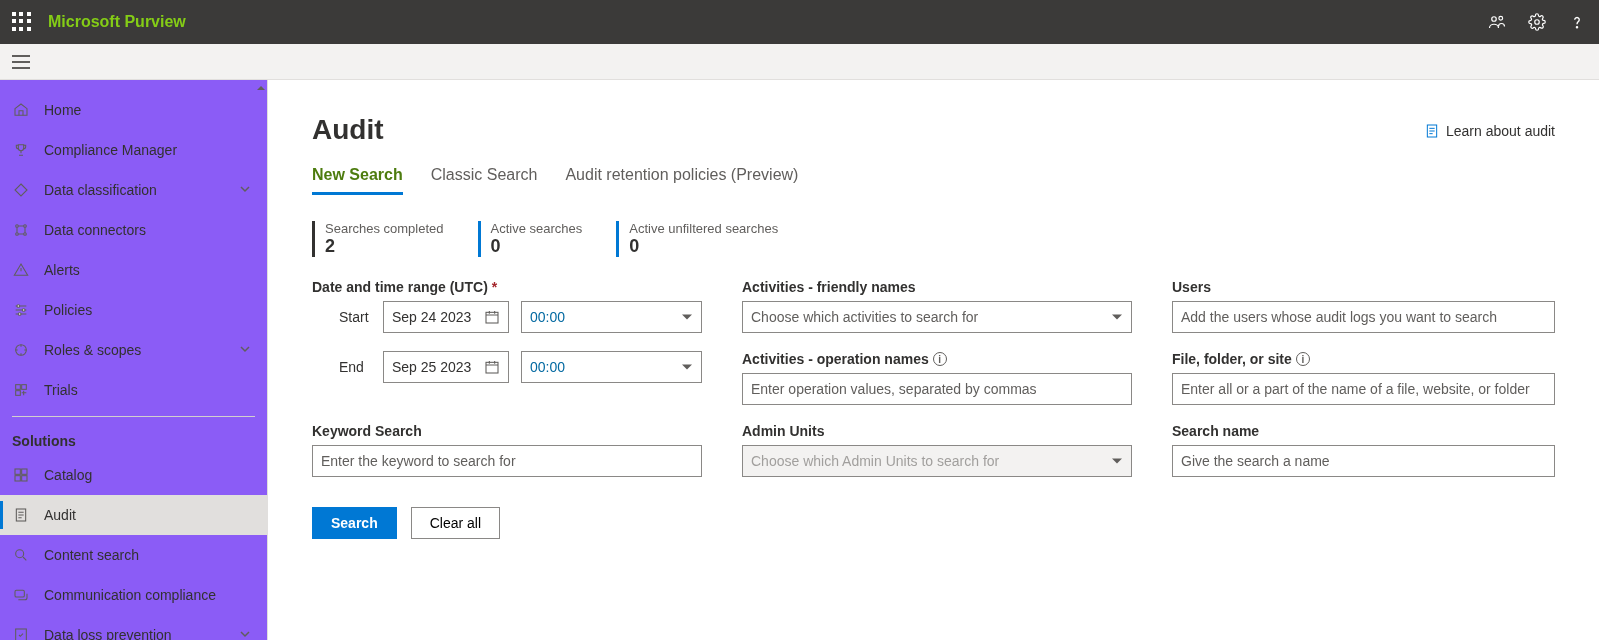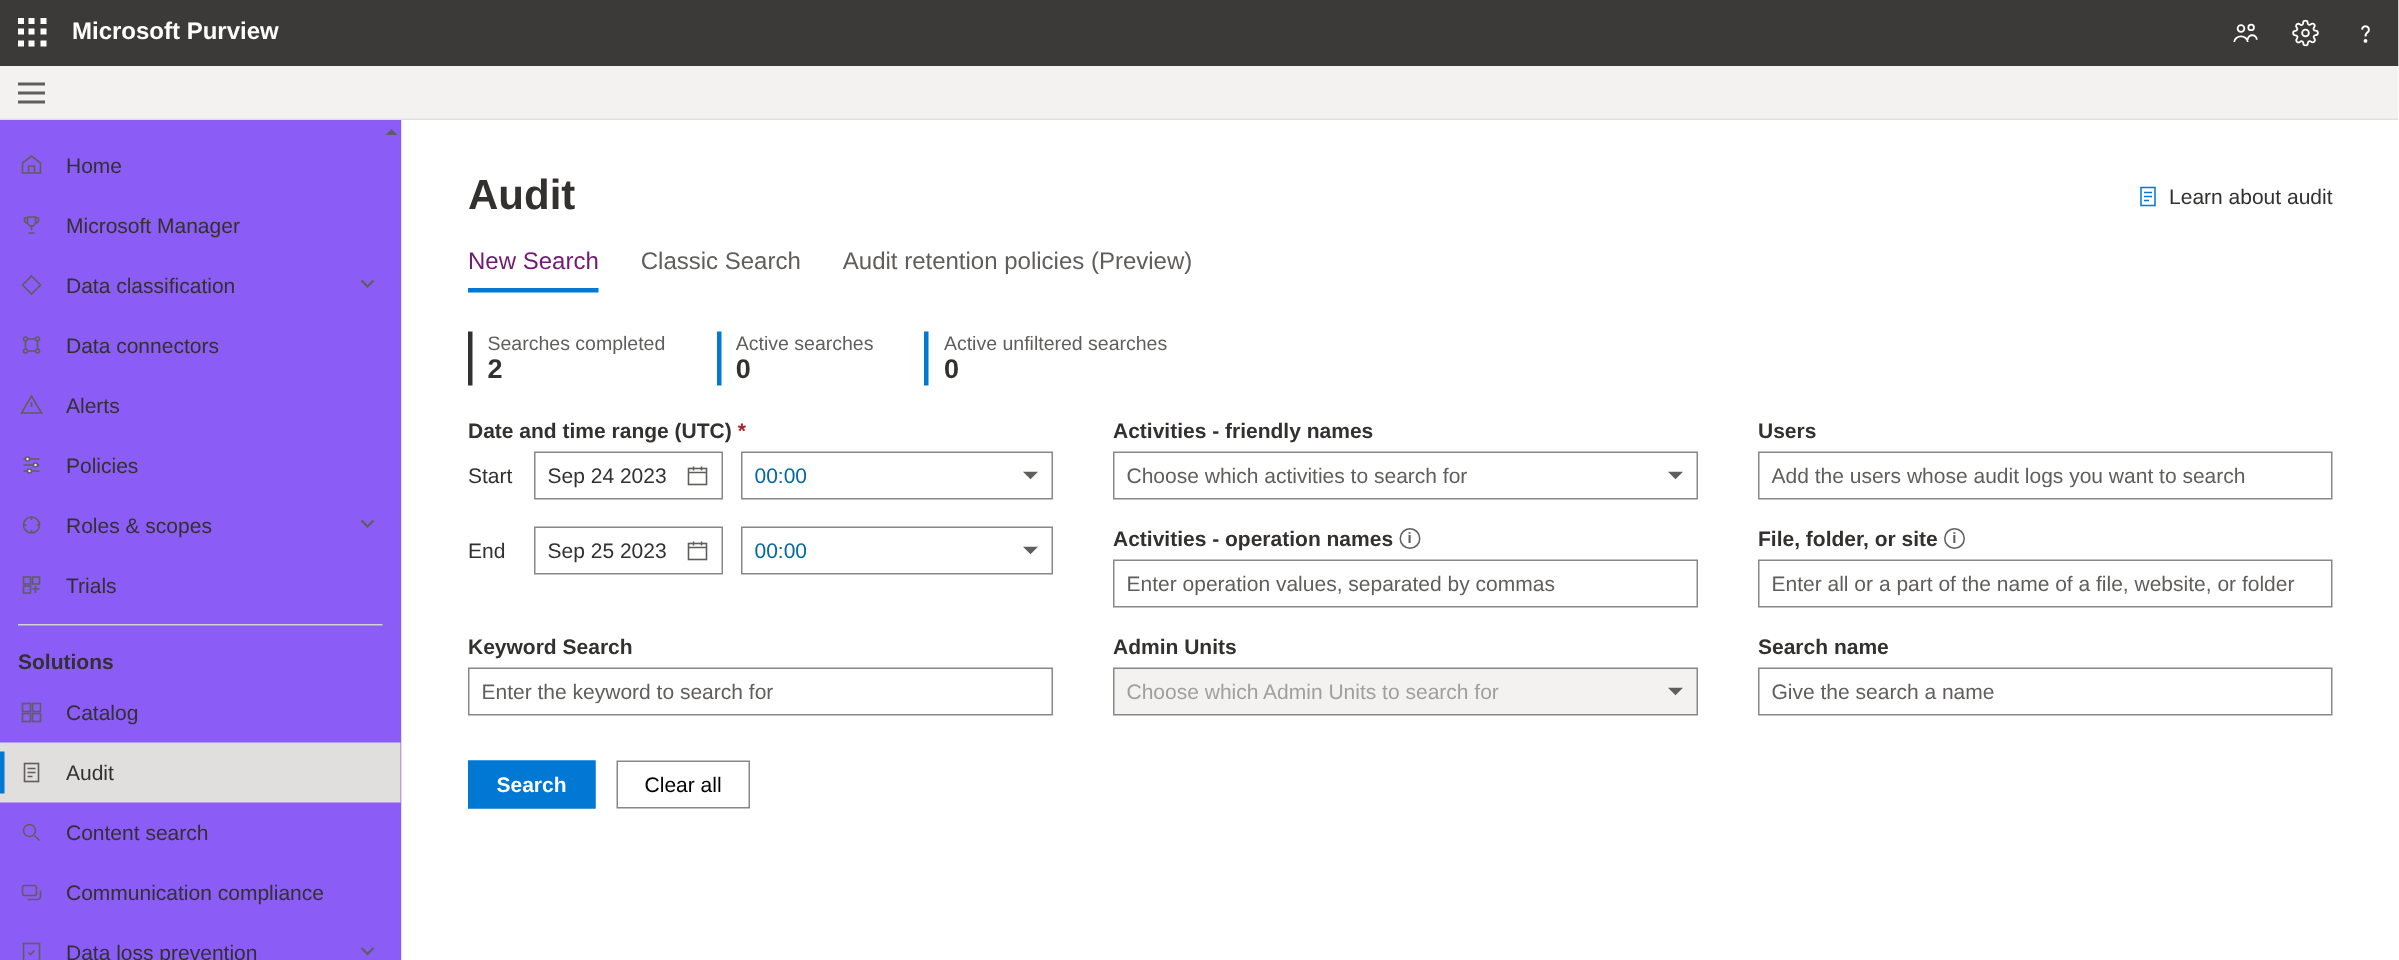--- a/index.html
+++ b/index.html
@@ -1,19 +1,19 @@
 <!DOCTYPE html>
 <html><head>
 <meta charset="utf-8">
 <style>
 * { box-sizing: border-box; margin: 0; padding: 0; }
 body { font-family: "Segoe UI", -apple-system, sans-serif; font-size: 14px; color: #323130; background: #fff; overflow: hidden; width: 1599px; height: 640px; }
 
 
-.topbar { height: 44px; background: #3b3a39; color: #ffffff; display: flex; align-items: center; padding: 0 12px; justify-content: space-between; }
+.topbar { height: 44px; background: #3b3a39; color: #84cc16; display: flex; align-items: center; padding: 0 12px; justify-content: space-between; }
 .topbar-left { display: flex; align-items: center; gap: 16px; }
 .waffle { width: 20px; height: 20px; display: grid; grid-template-columns: repeat(3,1fr); grid-template-rows: repeat(3,1fr); gap: 2px; cursor: pointer; }
 .waffle span { background: #fff; width: 4px; height: 4px; }
 .product-name { font-weight: 600; font-size: 16px; }
 .topbar-right { display: flex; align-items: center; gap: 20px; }
 .topbar-right .icon-btn { cursor: pointer; color: #fff; display:flex; align-items:center; justify-content:center; width: 20px; height:20px; }
 
 
 .subbar { height: 36px; background: #f3f2f1; border-bottom: 1px solid #e1dfdd; display: flex; align-items: center; padding-left: 12px; }
 .hamburger { width: 18px; height: 14px; display: flex; flex-direction: column; justify-content: space-between; cursor: pointer; }
@@ -37,21 +37,21 @@
 
 .content { flex: 1; padding: 34px 44px 20px 44px; overflow-y: auto; position: relative; }
 .page-header { display: flex; justify-content: space-between; align-items: baseline; margin-bottom: 20px; }
 .page-title { font-size: 28px; font-weight: 700; }
 .learn-link { display: flex; align-items: center; gap: 6px; color: #323130; font-size: 14px; cursor: pointer; }
 .learn-link svg { color: #0078d4; }
 
 
 .tabs { display: flex; gap: 28px; border-bottom: none; margin-bottom: 26px; }
 .tab { font-size: 16px; color: #605e5c; padding-bottom: 8px; cursor: pointer; border-bottom: 3px solid transparent; }
-.tab.active { color: #701a75; font-weight: 400; border-bottom-color: #0078d4; }
+.tab.active { color: #4d7c0f; font-weight: 700; border-bottom-color: #0078d4; }
 
 
 .stats { display: flex; gap: 34px; margin-bottom: 22px; }
 .stat { padding-left: 10px; border-left: 3px solid #0078d4; }
 .stat.dark { border-left-color: #323130; }
 .stat-label { font-size: 13px; color: #605e5c; }
 .stat-value { font-size: 18px; font-weight: 700; color: #323130; margin-top: 0px; }
 
 
 .form-grid { display: grid; grid-template-columns: 390px 390px 1fr; column-gap: 40px; row-gap: 18px; align-items: start; }
@@ -71,21 +71,21 @@
 .date-box { display: flex; align-items: center; border: 1px solid #8a8886; height: 32px; width: 126px; padding: 0 8px; gap: 6px; }
 .date-box span { flex:1; font-size: 14px; }
 .cal-icon { width:16px; height:16px; color:#605e5c; }
 .time-select { flex: 1; }
 
 
 .button-row { margin-top: 12px; display: flex; gap: 14px; }
 .btn { height: 32px; padding: 0 18px; font-size: 14px; border: 1px solid #8a8886; background: #fff; cursor: pointer; font-family: inherit; }
 .btn.primary { background: #0078d4; color: #fff; border-color: #0078d4; font-weight: 600; }
 
-.col1-dates { display: flex; flex-direction: column; gap: 18px; }
+.col1-dates { display: flex; flex-direction: column; gap: 18px; margin-left: 27px; }
 </style>
 </head>
 <body>
 
 <div class="topbar">
   <div class="topbar-left">
     <div class="waffle">
       <span></span>
         <span></span>
         <span></span>
@@ -150,21 +150,21 @@
       <span>Home</span>
     </div>
     <div class="nav-item">
       <span class="nav-icon">
             <svg width="16" height="16" viewBox="0 0 24 24" fill="none" stroke="currentColor" stroke-width="1.6">
               <path d="M8 4h8v5a4 4 0 0 1-8 0V4z"></path>
               <path d="M8 5H5v2a3 3 0 0 0 3 3M16 5h3v2a3 3 0 0 1-3 3"></path>
               <path d="M12 13v4M9 20h6"></path>
             </svg>
           </span>
-      <span>Microsoft Manager</span>
+      <span>Compliance Manager</span>
     </div>
     <div class="nav-item">
       <span class="nav-icon">
             <svg width="16" height="16" viewBox="0 0 24 24" fill="none" stroke="currentColor" stroke-width="1.6">
               <path d="M12 3 L21 12 L12 21 L3 12 Z"></path>
             </svg>
           </span>
       <span>Data classification</span>
       <span class="nav-chevron"><svg width="12" height="12" viewBox="0 0 12 12">
               <path d="M2 4 L6 8 L10 4" fill="none" stroke="currentColor" stroke-width="1.5"></path>

